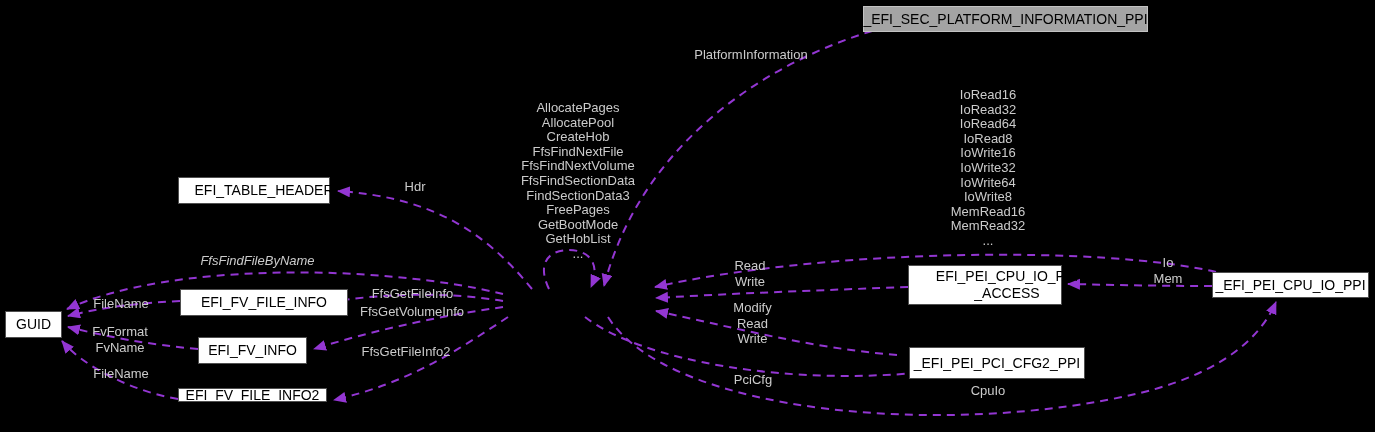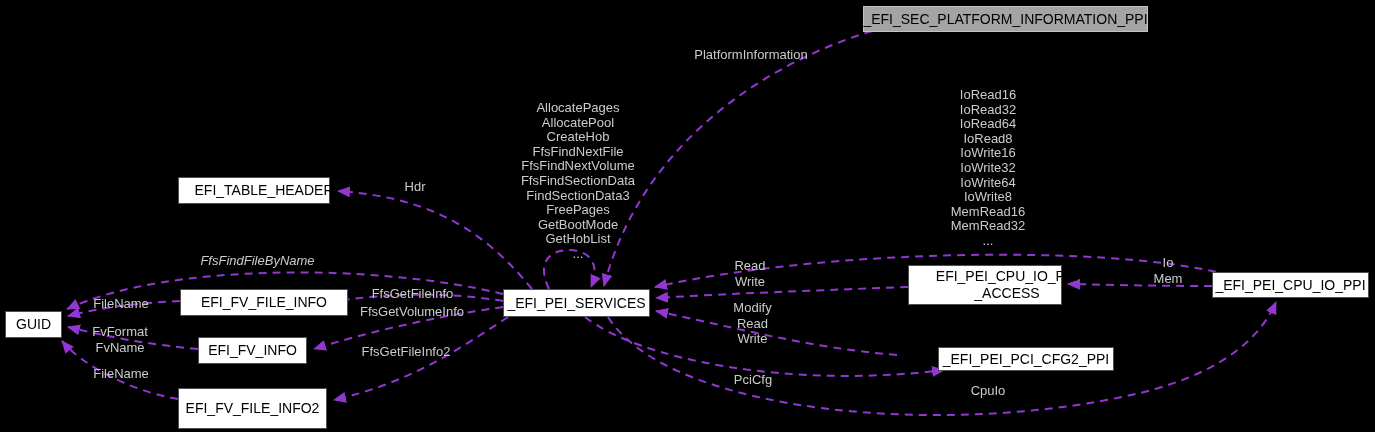--- a/index.html
+++ b/index.html
@@ -161,24 +161,23 @@
   <div class="node highlight" style="left:845px;top:6px;width:285px;height:26px;margin-left:18px;">_EFI_SEC_PLATFORM_INFORMATION_PPI</div>
 
   <div class="node" style="left:178px;top:177px;width:152px;height:27px;padding-left:20px;">EFI_TABLE_HEADER</div>
 
   <div class="node" style="left:5px;top:311px;width:57px;height:27px;">GUID</div>
 
   <div class="node" style="left:180px;top:289px;width:168px;height:27px;">EFI_FV_FILE_INFO</div>
 
   <div class="node" style="left:198px;top:337px;width:109px;height:27px;">EFI_FV_INFO</div>
 
-  <div class="node" style="left:178px;top:388px;width:149px;height:41px;">EFI_FV_FILE_INFO2</div>
+  <div class="node" style="left:178px;top:388px;width:149px;height:14px;">EFI_FV_FILE_INFO2</div>
 
-  <div class="node" style="left:503px;top:289px;width:147px;height:28px;">_EFI_PEI_SERVICES</div>
 
   <div class="node" style="left:908px;top:265px;width:154px;height:40px;padding-left:44px;">EFI_PEI_CPU_IO_PPI
 _ACCESS</div>
 
-  <div class="node" style="left:938px;top:347px;width:176px;height:24px;">_EFI_PEI_PCI_CFG2_PPI</div>
+  <div class="node" style="left:909px;top:347px;width:176px;height:32px;">_EFI_PEI_PCI_CFG2_PPI</div>
 
   <div class="node" style="left:1212px;top:272px;width:157px;height:26px;">_EFI_PEI_CPU_IO_PPI</div>
 
 </div>
 
 </body></html>

